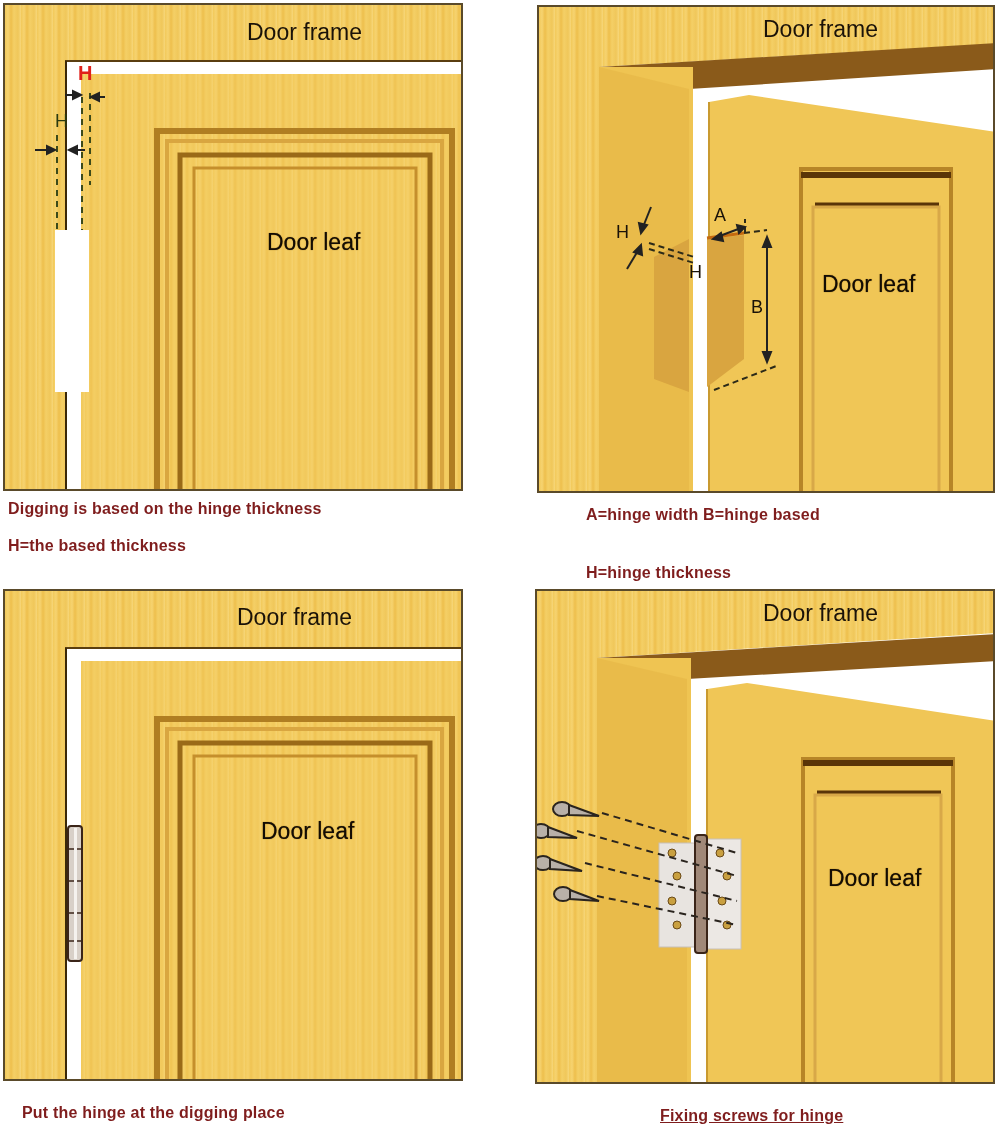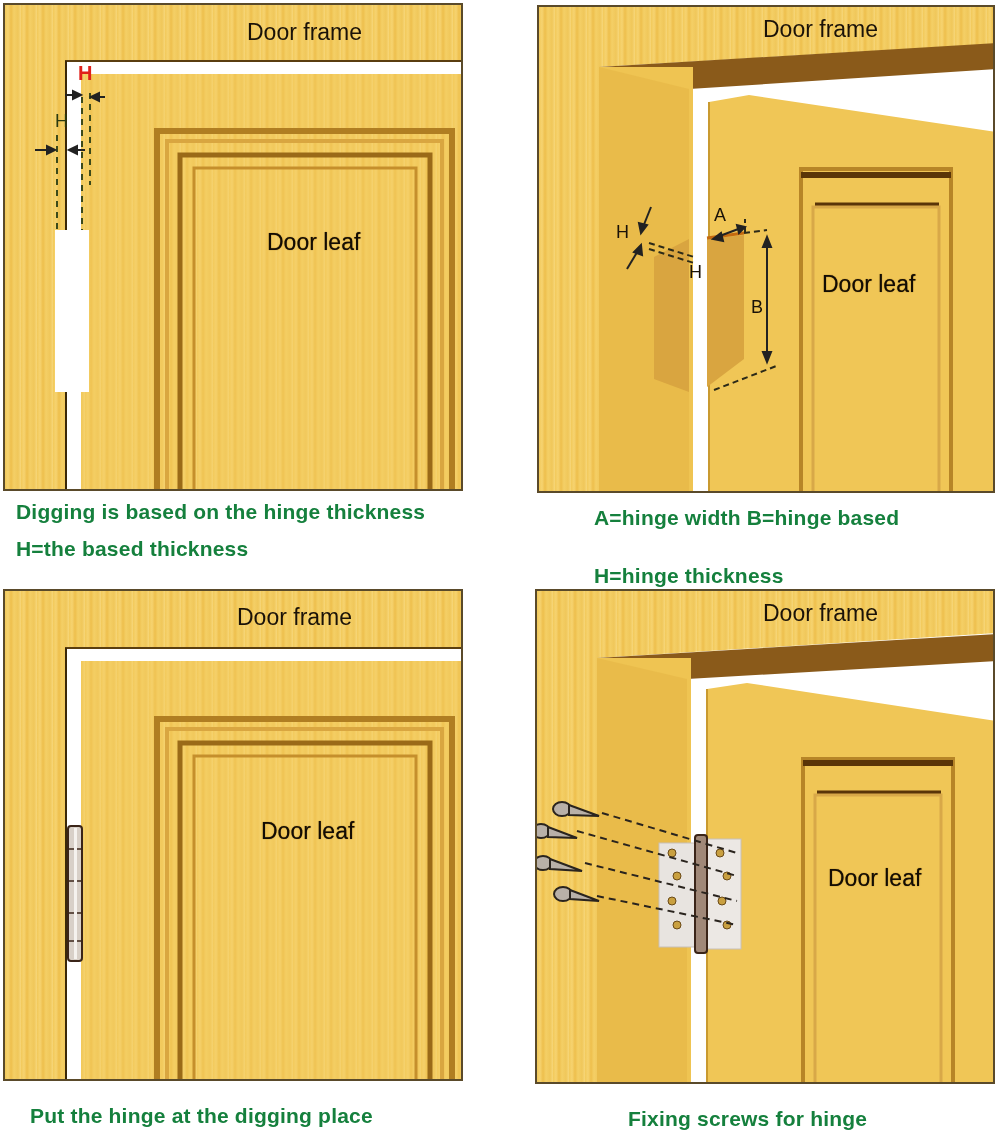--- a/index.html
+++ b/index.html
@@ -1,19 +1,19 @@
 <!DOCTYPE html>
 <html><head>
 <meta charset="utf-8">
 <style>
   html, body { margin:0; padding:0; background:#ffffff; }
   body { width:1001px; height:1135px; position:relative; overflow:hidden; font-family:"Liberation Sans", sans-serif; }
   .panel { position:absolute; border:2px solid #5a4a2a; box-sizing:border-box; overflow:hidden;
     background: repeating-linear-gradient(90deg, #f2c95a 0px, #f6d370 3px, #eebf4c 6px, #f4cf66 9px, #f0c75a 13px, #f7d77a 16px); }
-  .caption { position:absolute; font-family:"Liberation Sans", sans-serif; font-weight:bold; font-size:21px; color:#15803d; letter-spacing:0.2px;margin-left:8px; }
+  .caption { position:absolute; font-family:"Liberation Sans", sans-serif; font-weight:bold; font-size:16px; color:#7f1d1d; letter-spacing:0.2px; }
   .label { position:absolute; font-family:Liberation Sans, sans-serif; font-size:23px; color:#1a1208; }
   .label-leaf { position:absolute; font-family:"Liberation Sans", sans-serif; font-size:23px; color:#120c04; text-shadow:0 0 1px #6b4a10; }
   svg { position:absolute; left:0; top:0; }
 </style>
 </head>
 <body>
 
 <div class="panel" style="left:3px;top:3px;width:460px;height:488px;">
   <svg width="460" height="488">
 
@@ -181,13 +181,13 @@
           <polygon points="13,268 45,280 13,278"></polygon>
         <ellipse cx="26" cy="303" rx="9" ry="7"></ellipse>
           <polygon points="33,299 62,310 33,308"></polygon>
       </g>
     </g>
   </svg>
   <div class="label" style="left:226px;top:9px;">Door frame</div>
   <div class="label-leaf" style="left:291px;top:274px;">Door leaf</div>
 </div>
 
-<div class="caption" style="left:620px;top:1107px;">Fixing screws for hinge</div>
+<div class="caption" style="left:660px;top:1107px;text-decoration:underline;">Fixing screws for hinge</div>
 
 </body></html>

